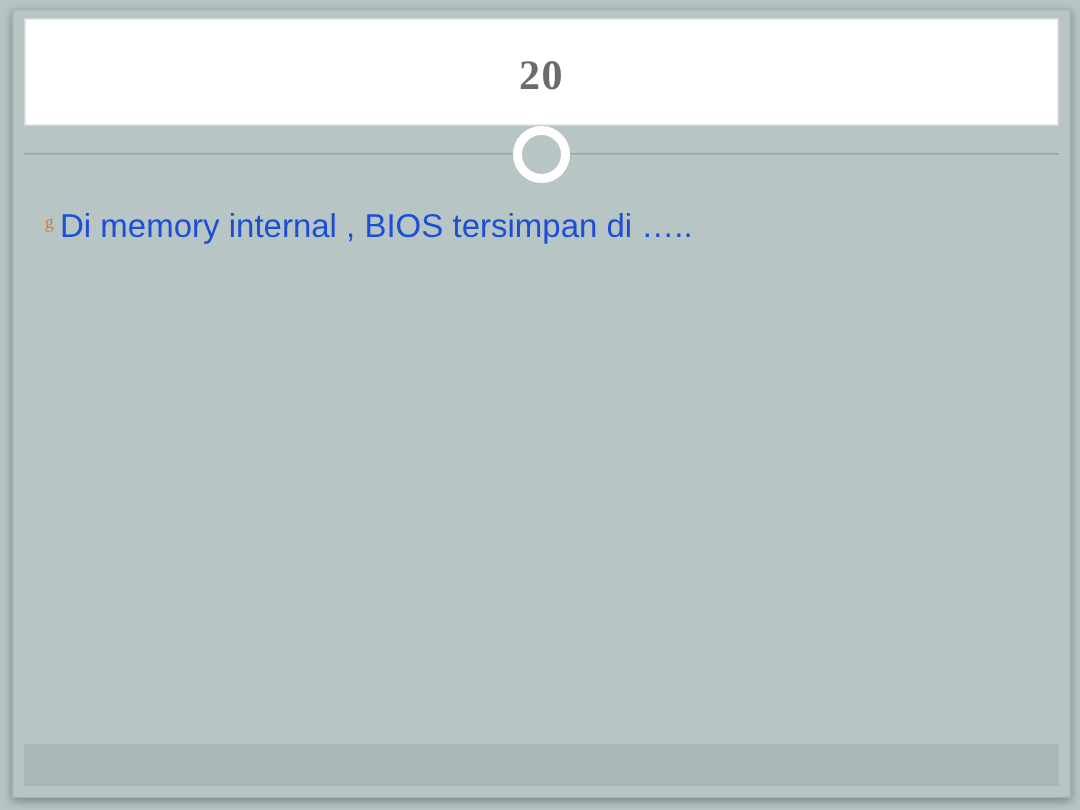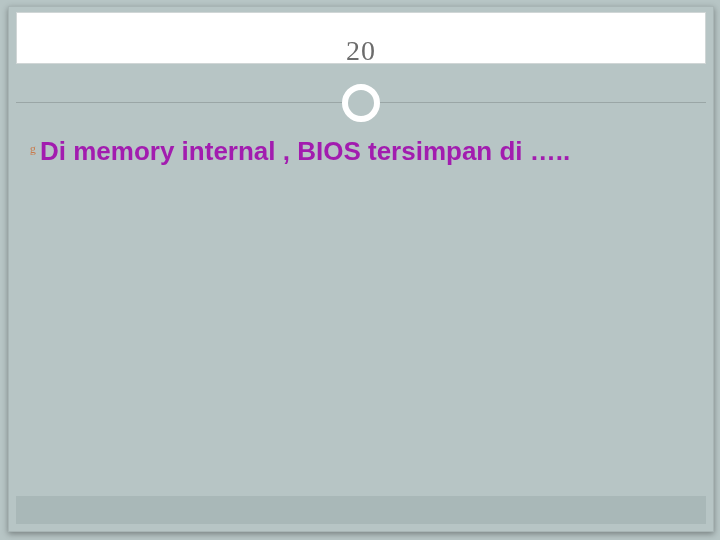--- a/index.html
+++ b/index.html
@@ -16,23 +16,24 @@
     right: 6px;
     bottom: 8px;
     background: #b7c5c5;
     box-shadow: 0 2px 6px rgba(0,0,0,0.35), inset 0 0 0 1px rgba(0,0,0,0.08);
   }
   .header {
     position: absolute;
     top: 6px;
     left: 8px;
     right: 8px;
-    height: 52px;
+    height: 72px;
     background: #ffffff;
     border: 1px solid #d0d6d6;
+    font-weight: bold;
   }
   .title {
     position: absolute;
     top: 22px;
     left: 0;
     right: 0;
     text-align: center;
     font-size: 28px;
     color: #6b6b6b;
     font-family: Georgia, 'Times New Roman', serif;
@@ -70,24 +71,23 @@
     gap: 4px;
   }
   .bullet-icon {
     color: #c97a4a;
     font-size: 20px;
     line-height: 26px;
     font-family: Georgia, serif;
   }
   .bullet-text {
     font-family: Arial, Helvetica, sans-serif;
-    font-size: 26px;
-    color: #a21caf;
+    font-size: 22px;
+    color: #1d4ed8;
     line-height: 26px;
-    font-weight: bold;
   }
   .footer {
     position: absolute;
     bottom: 8px;
     left: 8px;
     right: 8px;
     height: 28px;
     background: #a9b8b8;
   }
 </style>

